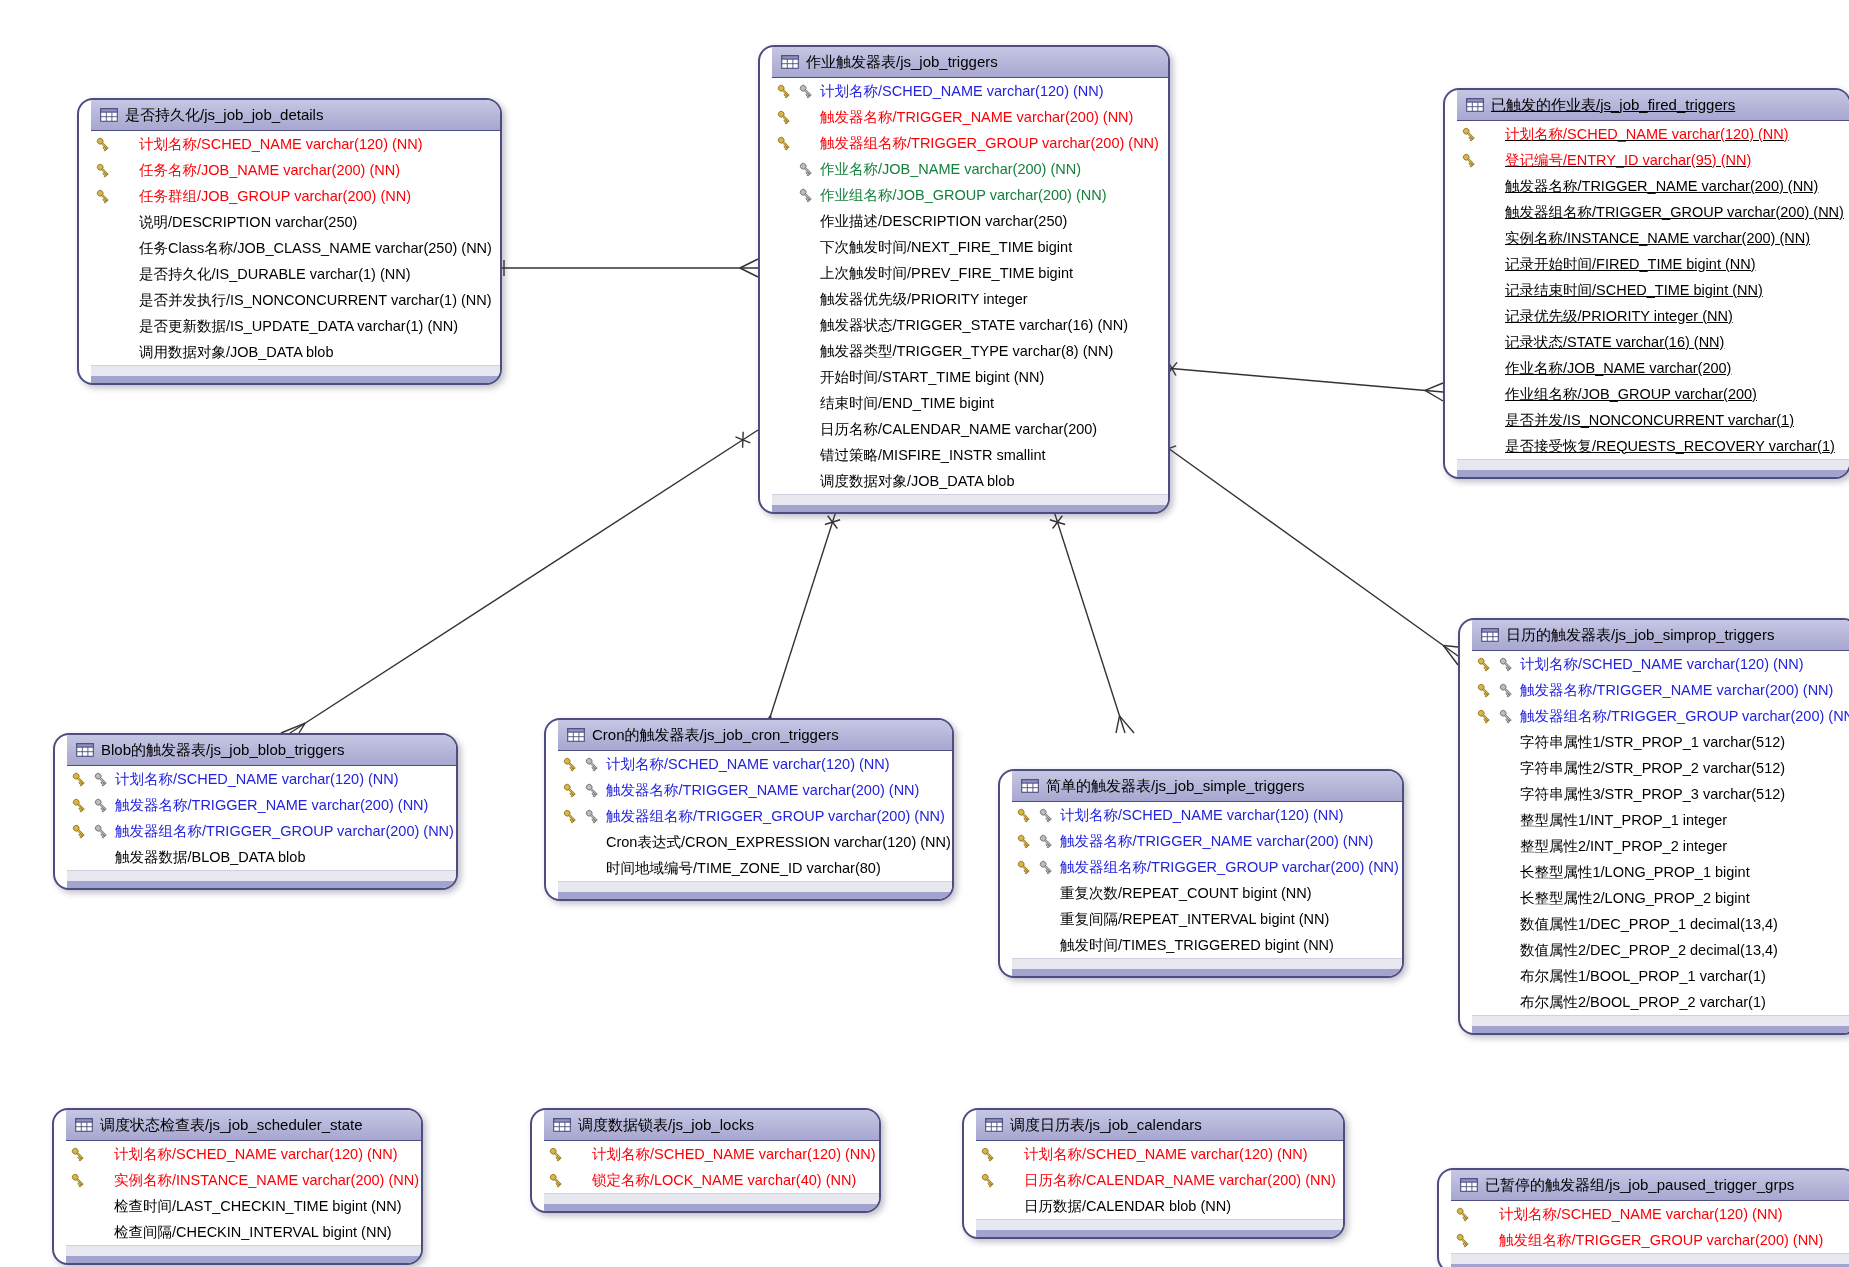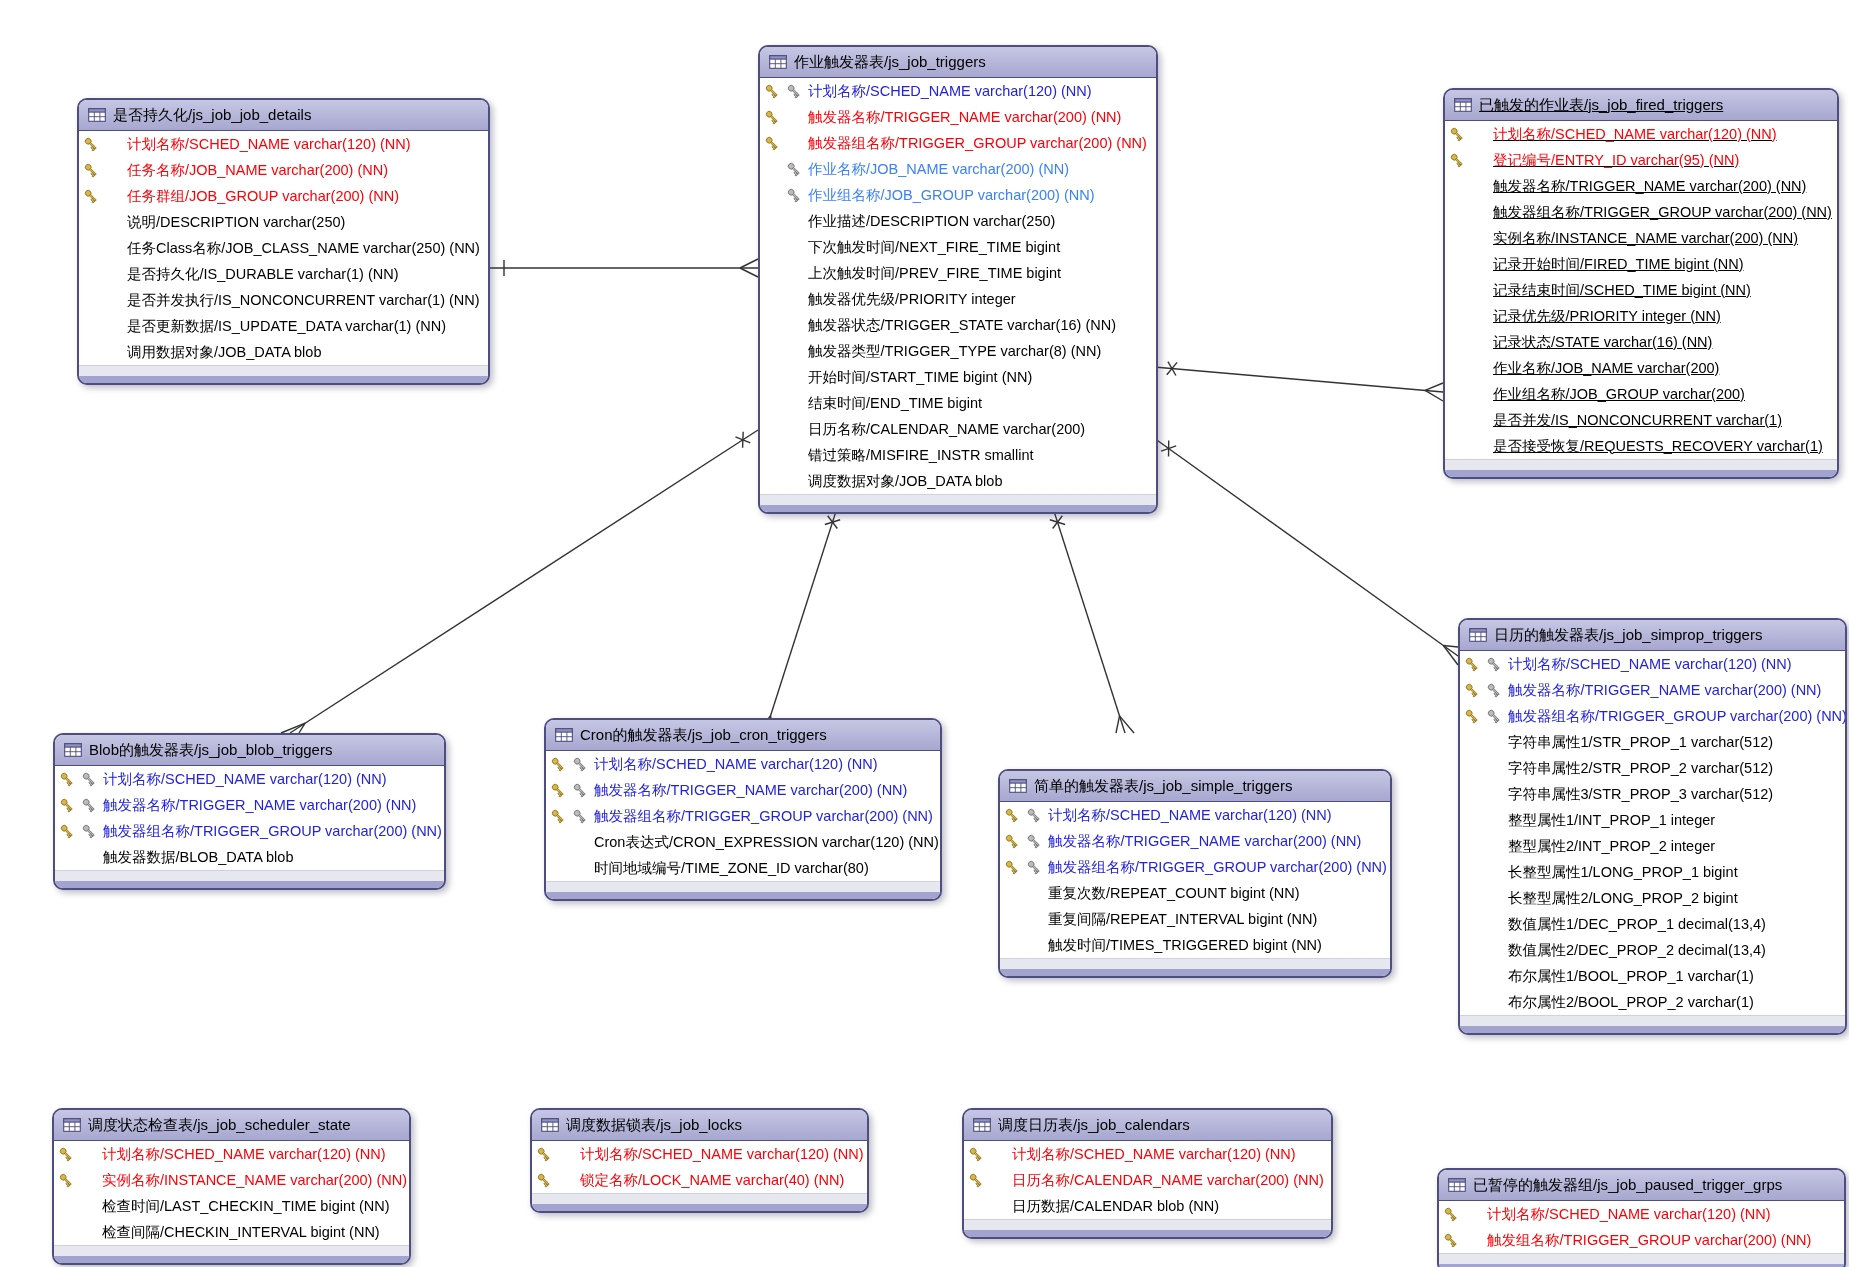--- a/index.html
+++ b/index.html
@@ -3,36 +3,36 @@
 <meta charset="utf-8">
 <style>
   html,body{margin:0;padding:0;background:#ffffff;}
   #canvas{
     position:relative;width:1849px;height:1267px;overflow:hidden;background:#ffffff;
     font-family:"Liberation Sans","DejaVu Sans",sans-serif;
   }
   #rel-layer{position:absolute;left:0;top:0;width:1849px;height:1267px;}
   .rel{stroke:#333333;stroke-width:1.4;fill:none;}
   .card{
-    position:absolute;background:#ffffff;border:2px solid #4d4d80;border-radius:10px;
-    box-shadow:3px 3px 6px rgba(70,70,100,0.35);overflow:hidden;
+    position:absolute;background:#ffffff;border:2px solid #4d4d80;border-radius:16px;
+    box-shadow:3px 3px 6px rgba(70,70,100,0.35);overflow:hidden;padding-left:12px;
   }
   .hdr{
     height:30px;display:flex;align-items:center;gap:7px;padding:0 9px;
     background:linear-gradient(#c6c6e4,#a7a7d0);border-bottom:1.5px solid #4d4d80;
   }
   .ttl{font-size:15px;color:#000;white-space:nowrap;}
   .ticon{display:inline-flex;align-items:center;}
   .body{background:#fff;}
   .row{height:26px;display:flex;align-items:center;white-space:nowrap;}
   .slot{width:19px;display:inline-flex;justify-content:center;align-items:center;flex:0 0 19px;margin-left:3px;}
   .lbl{font-size:14.5px;margin-left:4px;}
   .c-red{color:#fb0007;}
   .c-blue{color:#2323dd;}
-  .c-green{color:#3b82f6;}
+  .c-green{color:#15803d;}
   .c-black{color:#000000;}
   .foot{height:10px;background:#e7e7f0;border-top:1px solid #d0d0de;}
   .band{height:7px;background:#a3a3cf;}
 </style>
 </head>
 <body>
 
 <div id="canvas">
   <svg id="rel-layer" xmlns="http://www.w3.org/2000/svg">
       <g>

